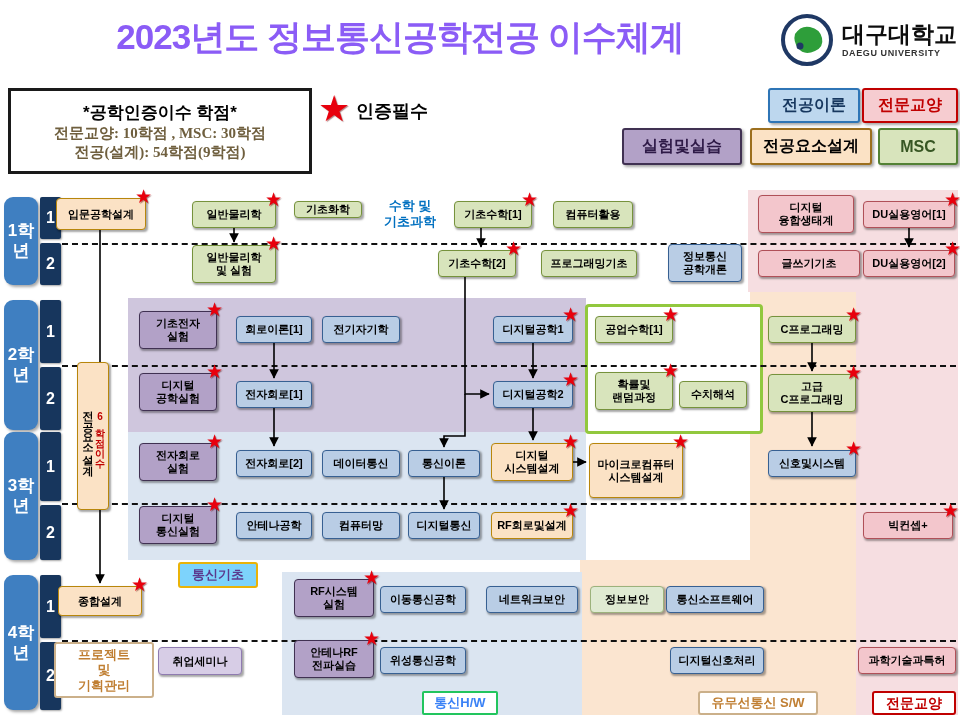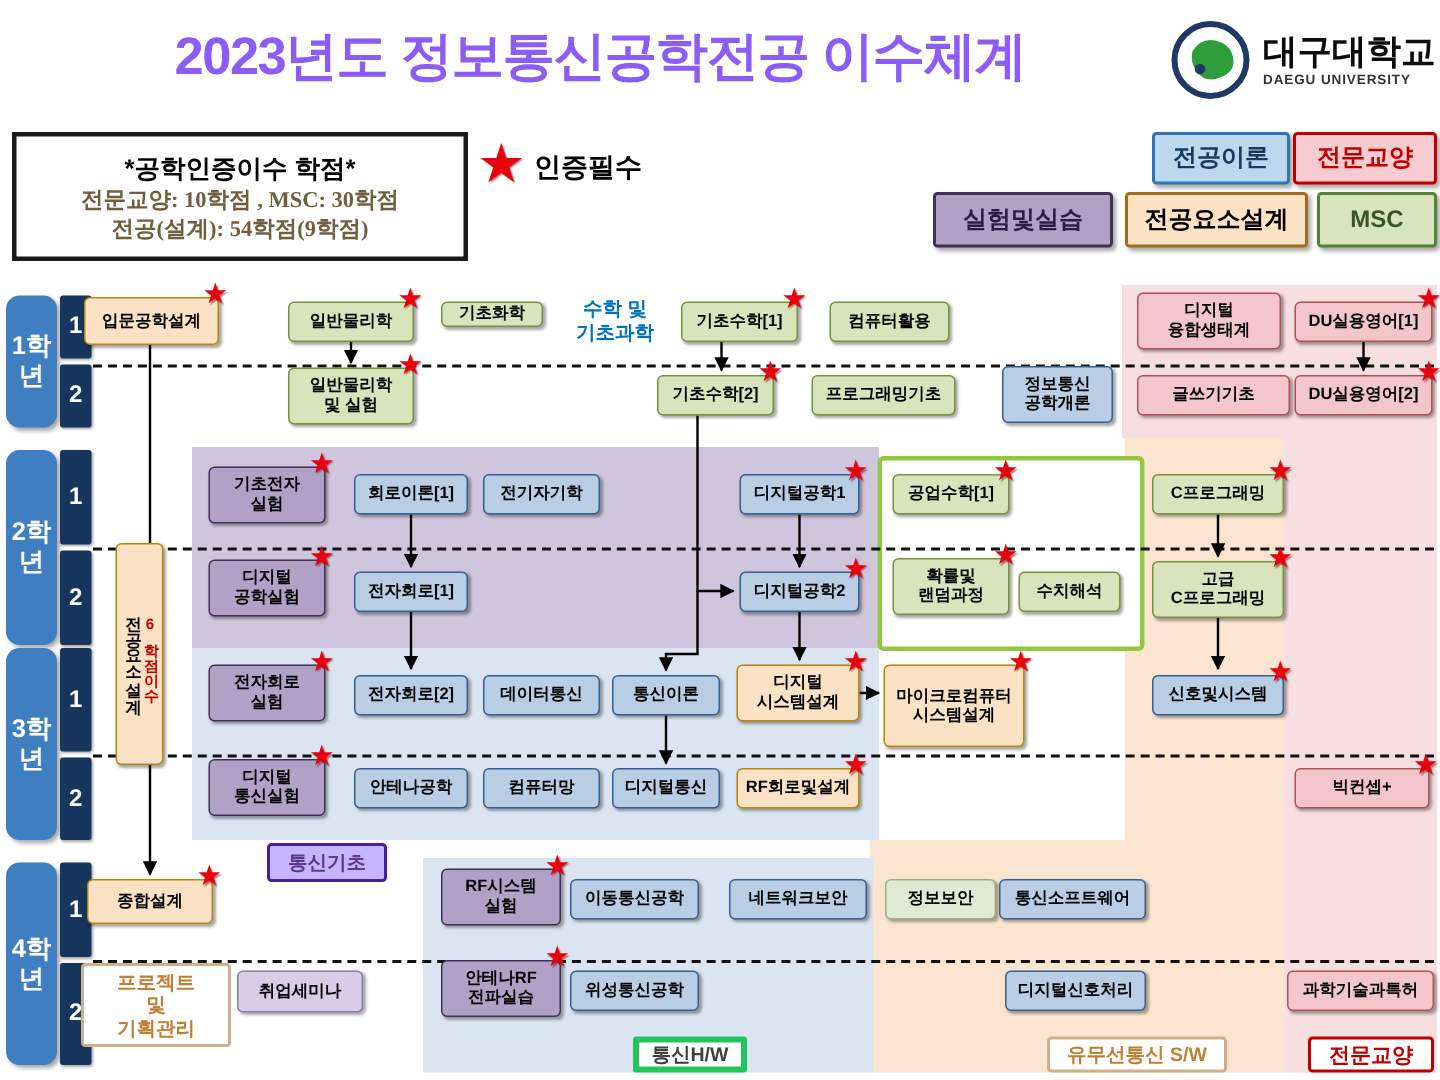--- a/index.html
+++ b/index.html
@@ -37,23 +37,23 @@
        text-align:center;font-weight:700;font-size:11px;line-height:1.18;white-space:pre-line;
        border-radius:4px;border:1px solid #555;box-shadow:1.5px 1.5px 2px rgba(0,0,0,.35);
        color:#000;padding:1px;box-sizing:border-box;}
   .msc{background:#d8e4bc;border-color:#76923c;}
   .theory{background:#b9cde5;border-color:#376092;}
   .lab{background:#b2a1c7;border-color:#403152;}
   .design{background:#fbe2c5;border-color:#b8860b;}
   .liberal{background:#f3c6cc;border-color:#b05058;}
   .palegreen{background:#dfead2;border-color:#9cb27c;}
   .lavender{background:#d7cde6;border-color:#8f7bb0;}
-  .tag-purple{background:#c4b5fd;border:2px solid #4c1d95;color:#5b3a8e;border-radius:3px;box-shadow:none;}
+  .tag-purple{background:#7dd3fc;border:2px solid #eab308;color:#5b3a8e;border-radius:3px;box-shadow:none;}
   .tag-tan{background:#fff;border:2px solid #cbb08a;color:#c07f33;border-radius:3px;box-shadow:none;}
-  .tag-blue{background:#fff;border:4px solid #22c55e;color:#404040;border-radius:2px;box-shadow:none;}
+  .tag-blue{background:#fff;border:2px solid #22c55e;color:#3b82f6;border-radius:2px;box-shadow:none;}
   .tag-red{background:#fff;border:2px solid #c00000;color:#c00000;border-radius:3px;box-shadow:none;}
   .freetext{position:absolute;z-index:3;display:flex;align-items:center;justify-content:center;
             text-align:center;font-weight:800;font-size:13px;line-height:1.2;white-space:pre-line;color:#0070c0;}
   .star{position:absolute;top:-13px;right:-7px;font-size:19px;color:#e8000d;z-index:5;
         text-shadow:1px 1px 1px rgba(100,0,0,.5);font-weight:400;}
   .msc-frame{position:absolute;left:585px;top:304px;width:172px;height:124px;background:#fff;
              border:3px solid #92c83e;border-radius:4px;z-index:1;}
   .vbox{flex-direction:row;gap:1px;align-items:center;justify-content:center;}
   .vtext{writing-mode:vertical-rl;text-orientation:upright;font-size:11px;font-weight:700;line-height:1.05;}
   .vtext.red{color:#c00000;font-size:10px;}

